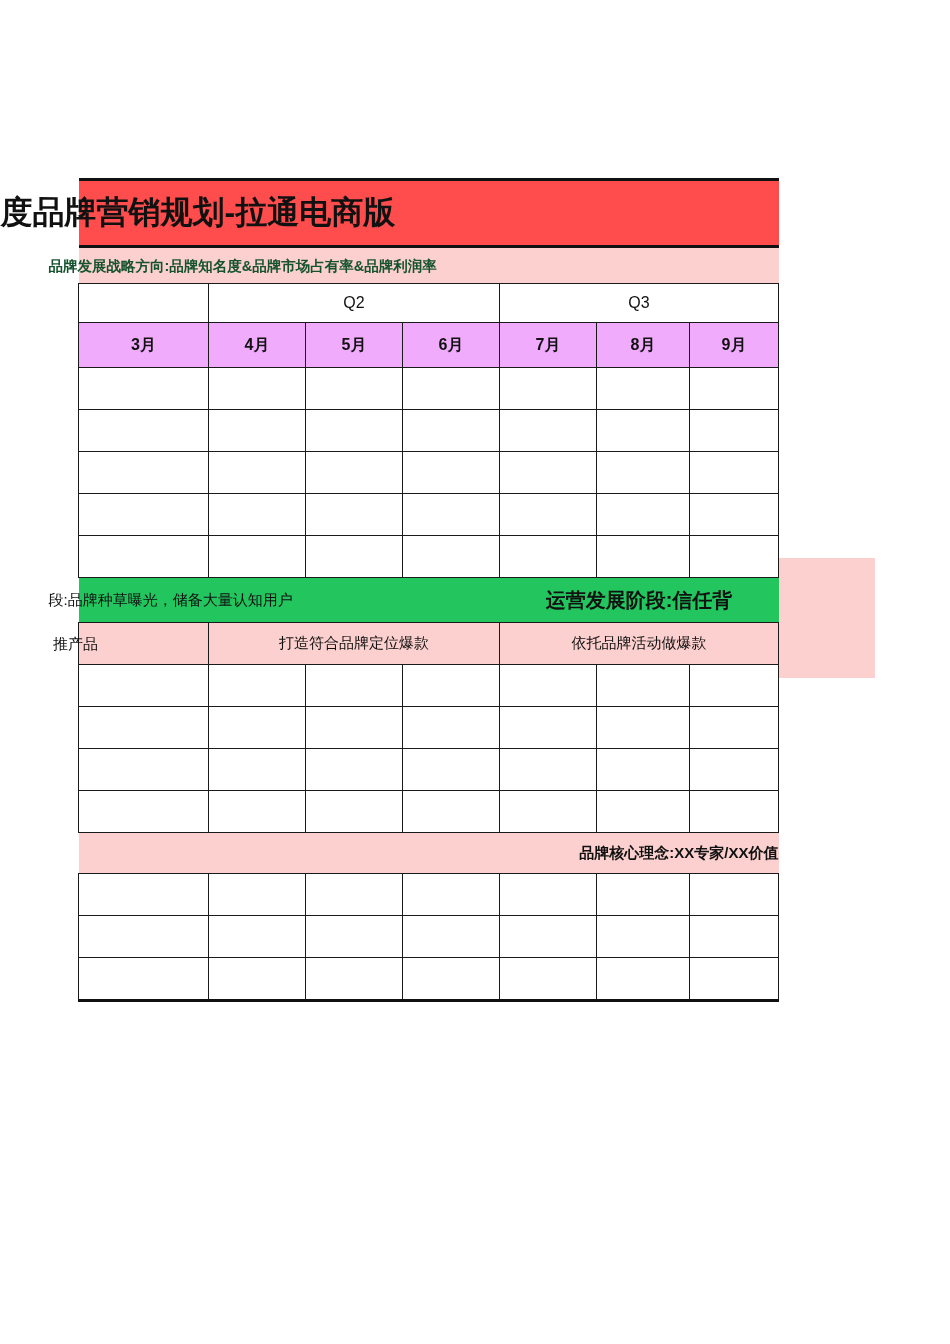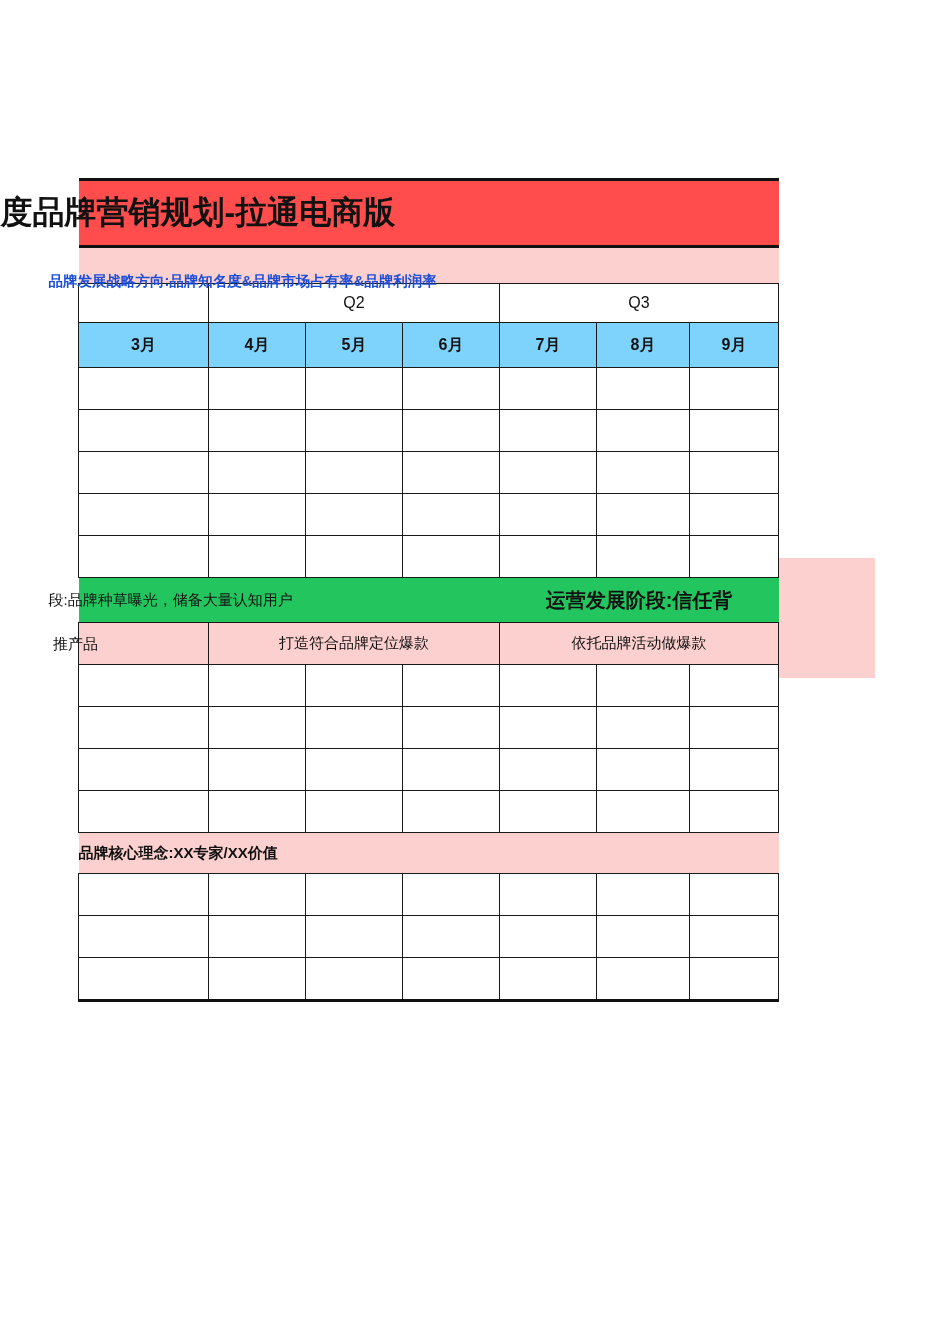--- a/index.html
+++ b/index.html
@@ -103,41 +103,40 @@
     padding: 0;
     position: relative;
   }
   .band-text {
     position: absolute;
     left: 0;
     top: 50%;
     transform: translateY(-50%);
     font-size: 14.5px;
     font-weight: bold;
-    color: #1d4ed8;
+    color: #14532d;
     white-space: nowrap;
     margin-left: -30px;  
-    margin-top: 15px;
   }
 
   
   tr.quarter-row td {
     height: 38px;
     font-size: 16px;
     font-weight: normal;
     background: #ffffff;
   }
   td.q-blank { border-top: 1.5px solid #7a6a6a; }
 
   
   tr.month-row td {
     height: 44px;
     font-size: 16px;
     font-weight: bold;
-    background: #7dd3fc;
+    background: #f0abfc;
   }
 
   
   tr.empty-row td {
     height: 41px;
     background: #ffffff;
   }
 
   
   tr.phase-row td {
@@ -190,21 +189,21 @@
     margin-left: -26px;   
     text-align: right;
   }
 
   
   tr.core-row td {
     background: #FBD0CE;
     height: 40px;
     border: none;
     padding: 0;
-    text-align: left;
+    text-align: right;
     font-size: 15px;
     font-weight: bold;
     color: #111111;
   }
 
   
   tr.festival-row td {
     background: #FBD0CE;
     height: 41px;
     font-size: 17px;

